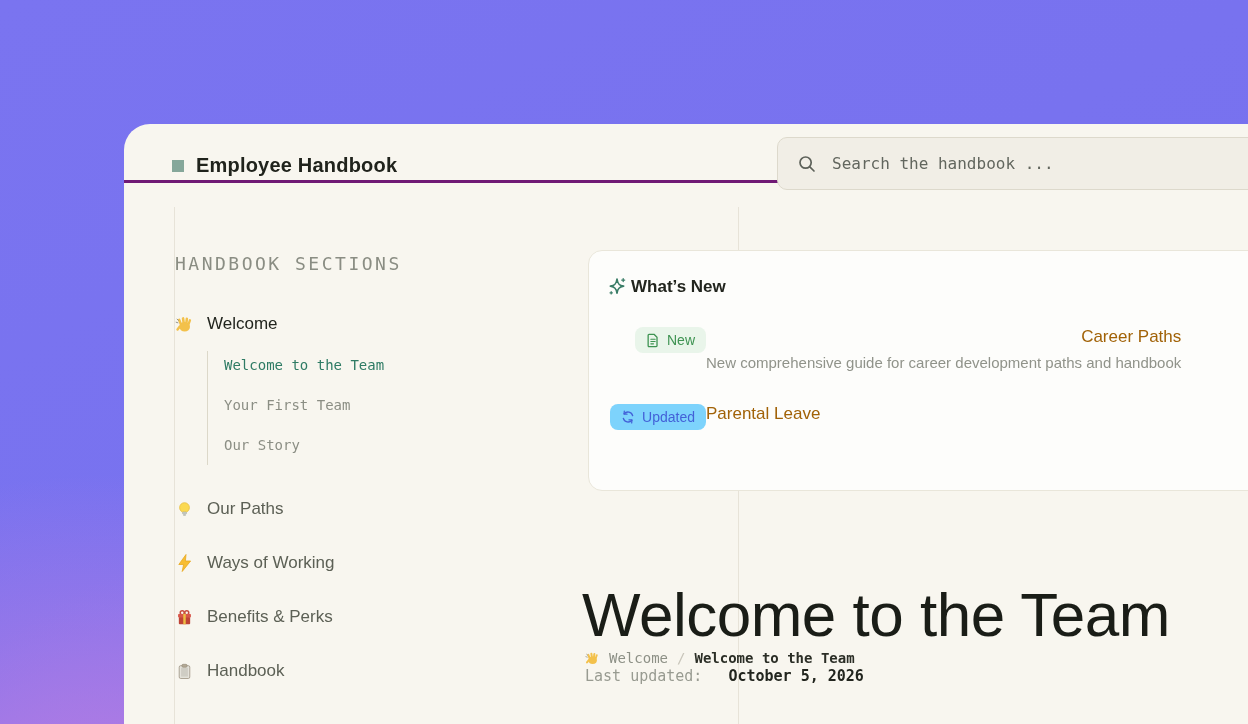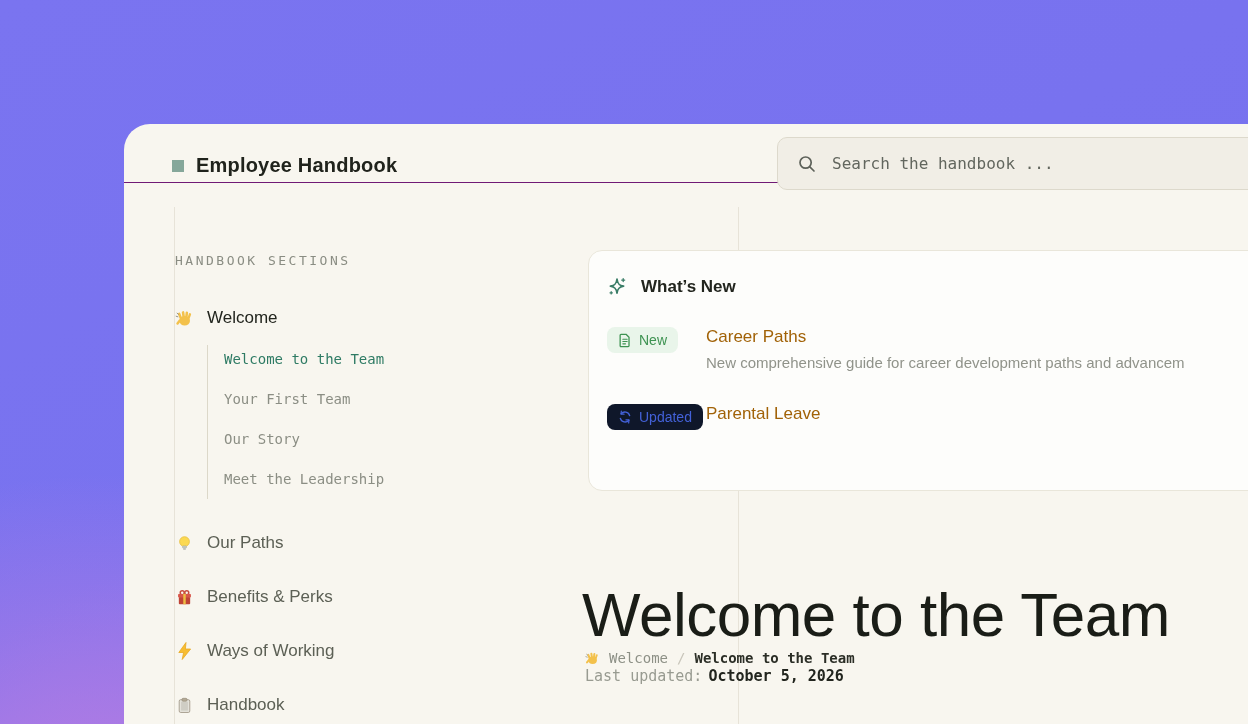--- a/index.html
+++ b/index.html
@@ -14,74 +14,74 @@
   }
   .mono { font-family:"DejaVu Sans Mono", monospace; }
 
   .app-card {
     position:absolute; left:124px; top:124px; width:1124px; height:600px;
     background:#f8f6ef; border-top-left-radius:26px; overflow:hidden;
   }
 
   
   .app-header { position:absolute; top:0; left:0; right:12px; height:59px;
-    border-bottom:1px solid #701a75; }
+    border-bottom:3px solid #701a75; }
   .logo-wrap { position:absolute; left:48px; top:0; height:83px; display:flex; align-items:center; gap:12px; }
   .logo-square { width:12px; height:12px; background:#85a79a; }
   .app-title { font-size:20px; font-weight:700; color:#20231c; letter-spacing:.2px; }
   .search-box { position:absolute; left:653px; top:13px; width:520px; height:53px;
     background:#f1eee6; border:1px solid #ddd9cc; border-radius:10px;
     display:flex; align-items:center; gap:15px; padding:0 19px; }
   .search-box input { flex:1; border:none; background:transparent; outline:none;
     font-family:"DejaVu Sans Mono", monospace; font-size:16px; color:#555a52; }
   .search-box input::placeholder { color:#62665e; opacity:1; }
 
   
   .vline { position:absolute; top:83px; bottom:0; width:1px; background:#e7e3d8; }
   .vline-1 { left:50px; } .vline-2 { left:614px; }
 
   
   .sidebar { position:absolute; left:50px; top:83px; width:390px; }
-  .sidebar-heading { margin:46px 0 0 1px; font-size:13px; letter-spacing:2.5px; color:#8a8d83; }
+  .sidebar-heading { margin:46px 0 0 1px; font-size:18px; letter-spacing:2.5px; color:#8a8d83; }
   .nav-item { display:flex; align-items:center; gap:13px; margin-top:34px;
     font-size:17px; color:#5c6055; cursor:pointer; }
   .nav-item.first { margin-top:40px; }
   .nav-item .nav-ic { width:20px; display:flex; justify-content:center; }
   .nav-item.active .nav-label { color:#22251e; font-weight:500; }
   .sub-list { margin:17px 0 0 33px; border-left:1px solid #dcd8c9;
     padding:6px 0 12px 16px; display:flex; flex-direction:column; gap:24px;
     font-size:14px; color:#8b8e84; }
   .sub-item { cursor:pointer; white-space:nowrap; }
   .sub-item.active { color:#2e7b64; }
 
   
   .wn-card { position:absolute; left:464px; top:126px; width:680px; height:241px;
     background:#fdfdfb; border:1px solid #e9e6da; border-radius:14px;
     padding:26px 24px 0 18px; overflow:hidden; }
-  .wn-header { display:flex; align-items:flex-end; gap:14px; }
+  .wn-header { display:flex; align-items:flex-end; gap:4px; }
   .wn-title { font-size:17px; font-weight:700; color:#22251e; }
-  .wn-row { display:flex; margin-top:30px; }
+  .wn-row { display:flex; margin-top:30px;text-align:right; }
   .wn-row + .wn-row { margin-top:33px; }
   .badge-col { width:99px; flex-shrink:0; }
   .badge { display:inline-flex; align-items:center; gap:7px; font-size:14px;
     font-weight:500; padding:5px 11px; border-radius:8px; white-space:nowrap; }
   .badge-new { background:#e9f5ea; color:#3e9352; }
-  .badge-updated { background:#0f172a; color:#4361d8; }
+  .badge-updated { background:#7dd3fc; color:#4361d8; }
   .wn-item-title { font-size:17px; font-weight:500; color:#a16207; }
   .wn-item-desc { margin-top:7px; font-size:15px; color:#90938a; white-space:nowrap; }
 
   
   .breadcrumb { position:absolute; left:461px; top:526px; display:flex;
     align-items:center; gap:9px; font-size:14px; color:#8d9086; }
   .breadcrumb .sep { color:#c8c5ba; }
   .breadcrumb .crumb-page { color:#2b2e26; font-weight:700; }
   .page-title { position:absolute; left:458px; top:455px; font-size:62px;
     font-weight:500; color:#1a1d17; letter-spacing:-.5px; white-space:nowrap; }
   .last-updated { position:absolute; left:461px; top:543px; font-size:15px;
-    color:#989b91; display:flex; gap:6px; white-space:nowrap; }
+    color:#989b91; display:flex; gap:26px; white-space:nowrap; }
   .last-updated .lu-value { color:#22251e; font-weight:700; }
 
   .icon-svg { display:block; }
 </style>
 </head>
 <body>
 
 <div class="app-card">
 
   <div class="vline vline-1"></div>
@@ -121,54 +121,53 @@
           </g>
         </svg>
       </span>
       <span class="nav-label">Welcome</span>
     </div>
 
     <div class="sub-list mono">
       <div class="sub-item active">Welcome to the Team</div>
       <div class="sub-item">Your First Team</div>
       <div class="sub-item">Our Story</div>
-      <div class="sub-item">Meet the Leadership</div>
     </div>
 
     <div class="nav-item">
       <span class="nav-ic">
         <svg class="icon-svg" width="17" height="17" viewBox="0 0 18 18">
           <circle cx="9" cy="7" r="5.2" fill="#fbd951" stroke="#e7bc3e" stroke-width="0.8"></circle>
           <rect x="6.8" y="11.6" width="4.4" height="2.2" rx="0.8" fill="#c9cdc5" stroke="#a9ada5" stroke-width="0.6"></rect>
           <rect x="7.4" y="13.9" width="3.2" height="1.6" rx="0.8" fill="#b4b8b0"></rect>
         </svg>
       </span>
       <span class="nav-label">Our Paths</span>
+    </div>
+
+    <div class="nav-item">
+      <span class="nav-ic">
+        <svg class="icon-svg" width="17" height="18" viewBox="0 0 17 18">
+          <polygon points="10,0.5 2.8,10.5 7.6,10.5 6.2,17.5 14.6,7 9.4,7" fill="#f7bd32" stroke="#e9a81f" stroke-width="0.8" stroke-linejoin="round"></polygon>
+        </svg>
+      </span>
+      <span class="nav-label">Ways of Working</span>
     </div>
 
     <div class="nav-item">
       <span class="nav-ic">
         <svg class="icon-svg" width="17" height="17" viewBox="0 0 18 18">
           <circle cx="6.6" cy="4" r="2.1" fill="none" stroke="#c94b3d" stroke-width="1.6"></circle>
           <circle cx="11.4" cy="4" r="2.1" fill="none" stroke="#c94b3d" stroke-width="1.6"></circle>
           <rect x="3" y="8.6" width="12" height="7.6" rx="1" fill="#bf4436"></rect>
           <rect x="2.2" y="5.4" width="13.6" height="3.6" rx="0.8" fill="#d7564a"></rect>
           <rect x="7.7" y="5.2" width="2.6" height="11" fill="#edbd43"></rect>
         </svg>
       </span>
       <span class="nav-label">Benefits &amp; Perks</span>
-    </div>
-
-    <div class="nav-item">
-      <span class="nav-ic">
-        <svg class="icon-svg" width="17" height="18" viewBox="0 0 17 18">
-          <polygon points="10,0.5 2.8,10.5 7.6,10.5 6.2,17.5 14.6,7 9.4,7" fill="#f7bd32" stroke="#e9a81f" stroke-width="0.8" stroke-linejoin="round"></polygon>
-        </svg>
-      </span>
-      <span class="nav-label">Ways of Working</span>
     </div>
 
     <div class="nav-item">
       <span class="nav-ic">
         <svg class="icon-svg" width="17" height="17" viewBox="0 0 18 18">
           <rect x="3.4" y="2.8" width="11.2" height="13.6" rx="1.6" fill="#e4e2da" stroke="#a89f90" stroke-width="1"></rect>
           <rect x="5.4" y="5" width="7.2" height="9.4" fill="#cfcdc4"></rect>
           <rect x="6.4" y="1.4" width="5.2" height="3" rx="1" fill="#b3a995" stroke="#9b927f" stroke-width="0.8"></rect>
         </svg>
       </span>
@@ -191,21 +190,21 @@
         <span class="badge badge-new">
           <svg class="icon-svg" width="14" height="15" viewBox="0 0 15 16">
             <path d="M3.2 1.5 h5.6 l3 3 v9.2 a0.9 0.9 0 0 1 -0.9 0.9 h-7.7 a0.9 0.9 0 0 1 -0.9 -0.9 v-11.3 a0.9 0.9 0 0 1 0.9 -0.9 z" fill="none" stroke="currentColor" stroke-width="1.4"></path>
             <path d="M5.2 6.6 h4.6 M5.2 9.1 h4.6 M5.2 11.6 h2.8" stroke="currentColor" stroke-width="1.2" stroke-linecap="round"></path>
           </svg>
           <span>New</span>
         </span>
       </div>
       <div class="wn-text">
         <div class="wn-item-title">Career Paths</div>
-        <div class="wn-item-desc">New comprehensive guide for career development paths and advancem</div>
+        <div class="wn-item-desc">New comprehensive guide for career development paths and handbook</div>
       </div>
     </div>
 
     <div class="wn-row">
       <div class="badge-col">
         <span class="badge badge-updated">
           <svg class="icon-svg" width="14" height="14" viewBox="0 0 16 16">
             <path d="M13.3 6.4 A5.6 5.6 0 0 0 3.6 4.3" fill="none" stroke="currentColor" stroke-width="1.6" stroke-linecap="round"></path>
             <path d="M3.8 1.2 L3.5 4.6 L6.9 4.8" fill="none" stroke="currentColor" stroke-width="1.4" stroke-linecap="round" stroke-linejoin="round"></path>
             <path d="M2.7 9.6 A5.6 5.6 0 0 0 12.4 11.7" fill="none" stroke="currentColor" stroke-width="1.6" stroke-linecap="round"></path>

